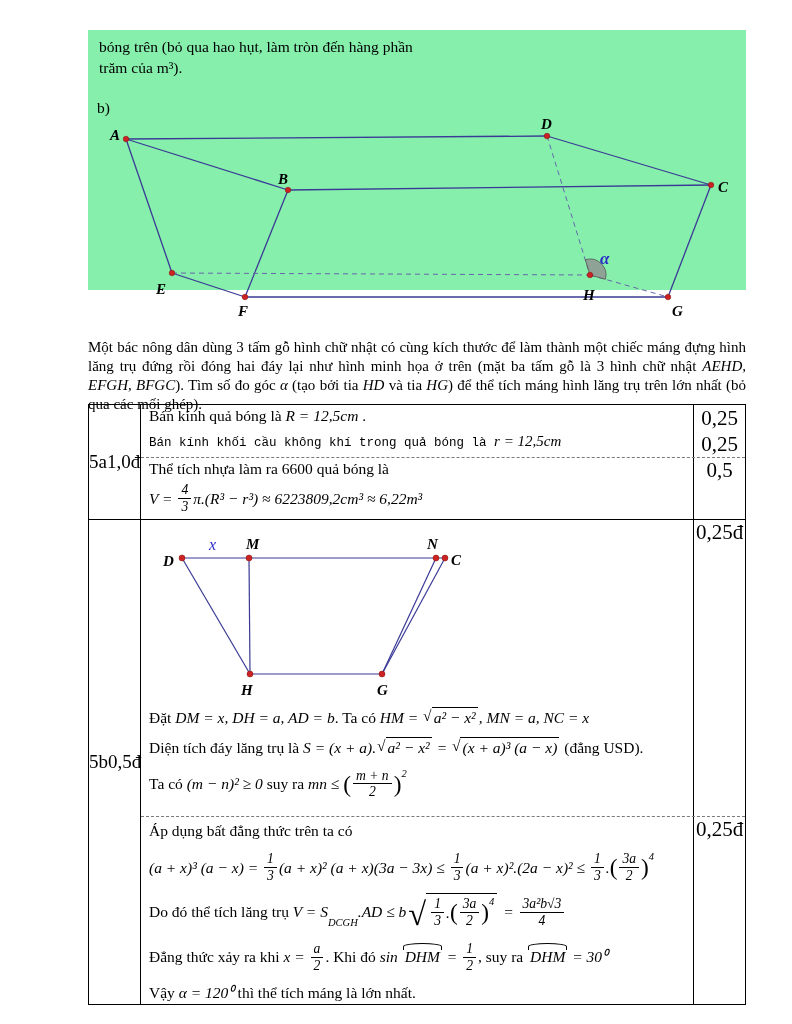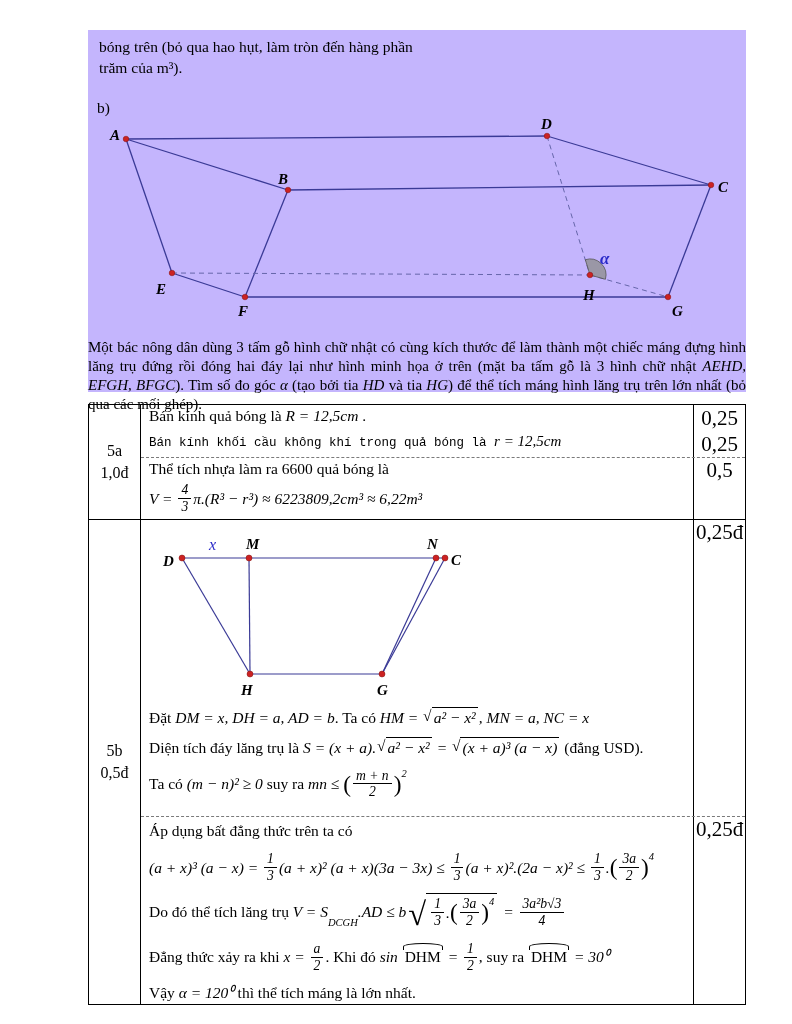--- a/index.html
+++ b/index.html
@@ -1,31 +1,31 @@
 <!DOCTYPE html>
 <html><head>
 <meta charset="utf-8">
 <style>
   *{margin:0;padding:0;box-sizing:border-box}
   html,body{background:#fff}
   body{font-family:"Liberation Serif",serif;color:#000}
   .page{position:relative;width:792px;height:1024px;background:#fff;overflow:hidden;margin:0 auto}
-  .peach{position:absolute;left:88px;top:30px;width:658px;height:362px;background:#c4b5fd}
+  .peach{position:absolute;left:88px;top:30px;width:658px;height:260px;background:#86efac}
   .intro{position:absolute;left:11px;top:7px;font-size:15.5px;line-height:1.35}
   .partb{position:absolute;left:9px;top:69px;font-size:15.5px}
   .figprism{position:absolute;left:0;top:84px}
   .problem{position:absolute;left:88px;top:338px;width:658px;font-size:15px;line-height:1.27;text-align:justify}
   .ps{font-style:normal}
   .psi{font-style:italic}
   .m{font-style:italic;white-space:pre-wrap}
   .t{font-style:normal;white-space:pre-wrap}
   .table{position:absolute;left:88px;top:404px;width:658px;border:1px solid #000}
   .trow{display:flex;align-items:stretch}
   .row5a{border-bottom:1px solid #000}
-  .cleft{width:52px;min-width:52px;border-right:1px solid #000;display:flex;flex-direction:column;align-items:center;justify-content:center;line-height:1.35;font-size:16px}
+  .cleft{width:52px;min-width:52px;border-right:1px solid #000;display:flex;flex-direction:row;align-items:center;justify-content:flex-start;line-height:1.35;font-size:19px}
   .cmain{flex:1;display:flex;flex-direction:column;min-width:0}
   .sub{display:flex;align-items:stretch}
   .sub>.content{flex:1;padding:1px 6px 1px 8px;min-width:0}
   .sub>.score{width:52px;min-width:52px;border-left:1px solid #000;display:flex;justify-content:center;font-size:21px;padding-top:1px}
   .score.vcenter{align-items:flex-start;padding-top:0}
   .dashtop{border-top:1px dashed #7a7a7a}
   .line{font-size:15.5px;line-height:1.3}
   .mono{font-family:"Liberation Mono",monospace;font-size:12.5px;line-height:1.3}
   .mono .m{font-family:"Liberation Serif",serif;font-size:15px}
   .frow{display:flex;align-items:center;flex-wrap:wrap;font-size:15.5px;line-height:1.25}
@@ -34,21 +34,21 @@
   .frac>.fd{padding:0 3px}
   .sqrt{display:inline-flex;align-items:flex-start;margin:0 1px}
   .sqrt>.sign{font-style:normal;transform:translateY(-1px)}
   .sqrt>.rad{border-top:1px solid #000;padding:0 2px;font-style:italic}
   .sqrtT{display:inline-flex;align-items:center;margin:0 2px}
   .sqrtT>.sign{font-style:normal;font-size:2.1em;line-height:.75;transform:translateY(2px)}
   .sqrtT>.rad{border-top:1px solid #000;padding:2px 3px;display:inline-flex;align-items:center}
   .bp{font-style:normal;font-size:1.5em;line-height:.8;font-weight:400}
   .sup{font-size:.68em;align-self:flex-start;line-height:1;transform:translateY(1px);font-style:italic}
   .subscript{font-size:.68em;align-self:flex-end;line-height:1;transform:translateY(-2px);font-style:italic}
-  .hat{position:relative;display:inline-block;padding:0 3px}
+  .hat{position:relative;display:inline-block;font-style:italic;padding:0 3px}
   .hat::before{content:"";position:absolute;left:1px;right:1px;top:-4px;height:6px;border:1px solid #000;border-bottom:none;border-radius:100% 100% 0 0}
   .mt3{margin-top:3px}.mt6{margin-top:10px}.mt8{}
   .s1{min-height:21px}.s2{min-height:19px}.s3{min-height:62px}
   .s4{min-height:296px}.s5{min-height:184px}
   .figlabel{font-family:"Liberation Serif",serif;font-weight:bold;font-style:italic;font-size:15px;fill:#000}
   .alphalabel{font-family:"Liberation Serif",serif;font-weight:bold;font-style:italic;font-size:17px;fill:#2929c8}
   .xlabel{font-family:"Liberation Serif",serif;font-style:italic;font-size:16px;fill:#2929c8}
   .figtrap{margin-left:2px;margin-top:14px;display:block}
 </style>
 </head>

